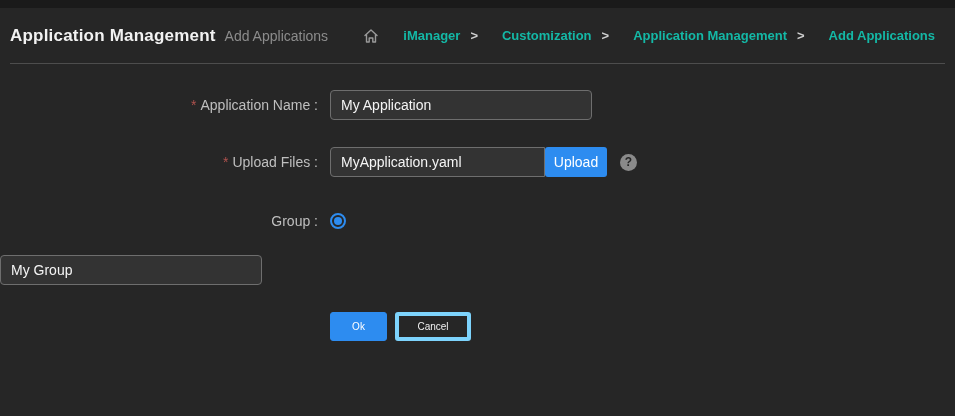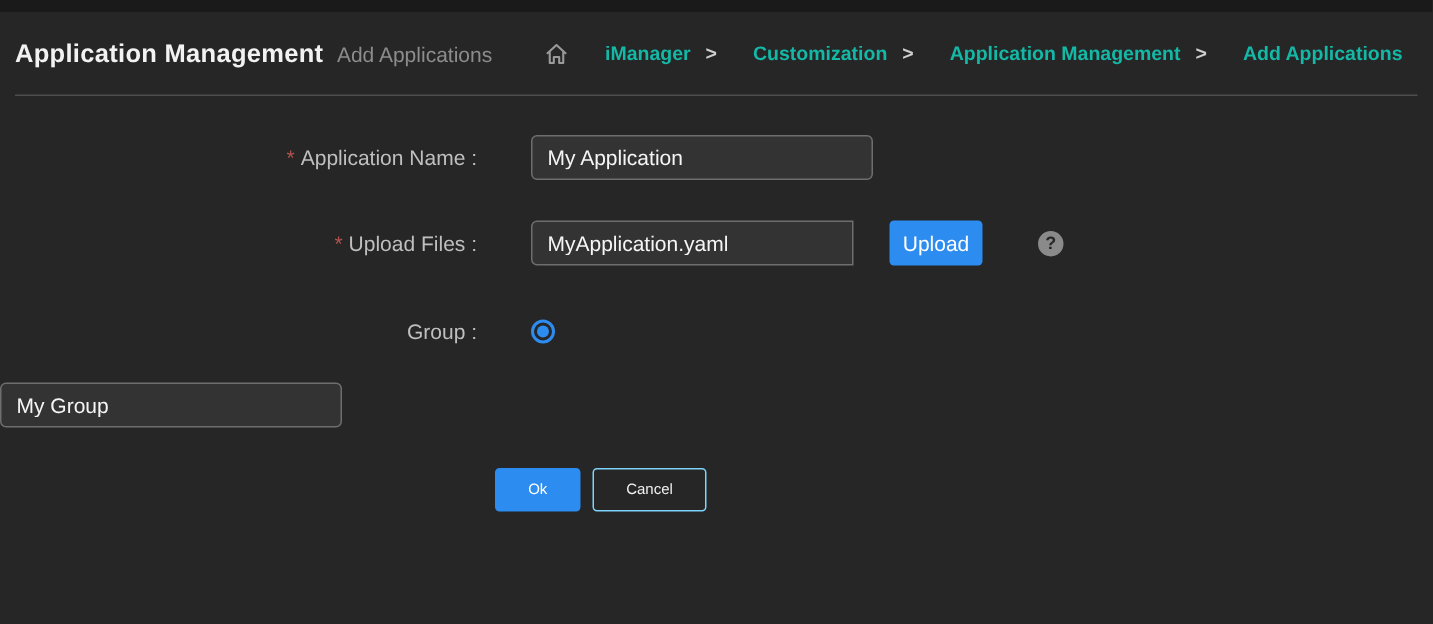--- a/index.html
+++ b/index.html
@@ -49,35 +49,34 @@
   .divider {
     border: none;
     border-top: 1px solid #4d4d4d;
     margin: 0 10px;
   }
   .form { margin-top: 26px; }
   .form-row {
     display: flex;
     align-items: center;
     margin-bottom: 27px;
-    gap: 24px;
   }
   .form-row.radios-row { align-items: flex-start; margin-top: 36px; margin-bottom: 25px; }
   .field-label {
     width: 318px;
     text-align: right;
     font-size: 14px;
     color: #bfbfbf;
     margin-right: 12px;
     flex: none;
     line-height: 17px;
   }
   .req { color: #b0524e; margin-right: 4px; }
   .text-input {
-    width: 228px;
+    width: 262px;
     height: 30px;
     background: #333333;
     border: 1px solid #6e6e6e;
     border-radius: 4px;
     color: #f5f5f5;
     font-family: "Liberation Sans", sans-serif;
     font-size: 14px;
     padding: 0 10px;
     outline: none;
   }
@@ -157,21 +156,21 @@
     padding: 0 16px;
   }
   .btn-primary {
     background: #2d8cf0;
     border: 1px solid #2d8cf0;
     color: #ffffff;
     min-width: 57px;
   }
   .btn-secondary {
     background: transparent;
-    border: 1px solid #7dd3fc;
+    border: 4px solid #7dd3fc;
     color: #f0f0f0;
     min-width: 76px;
   }
 </style>
 </head>
 <body>
 
 <div class="top-strip"></div>
 
 <div class="header">

